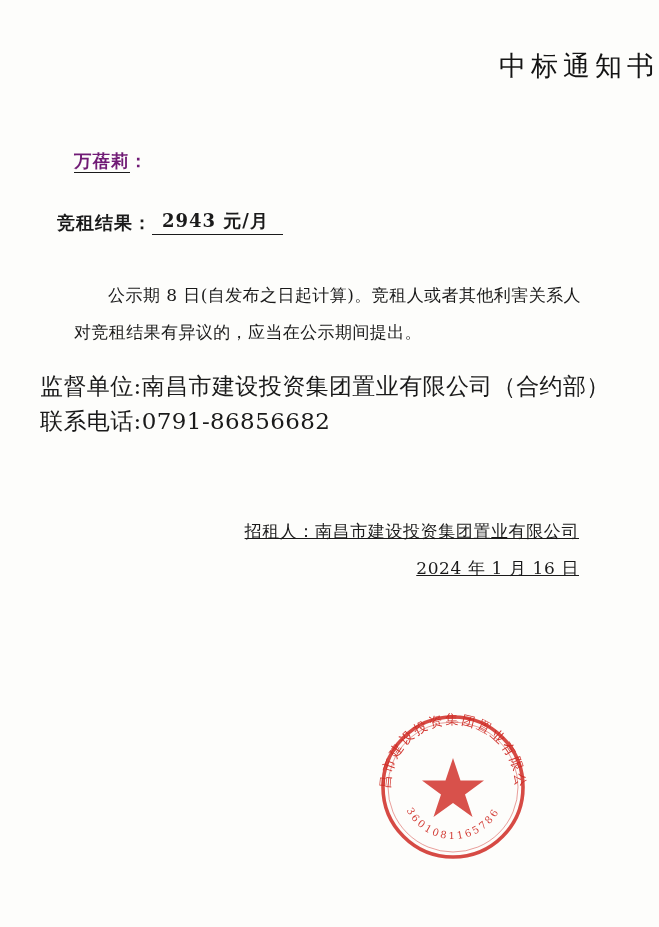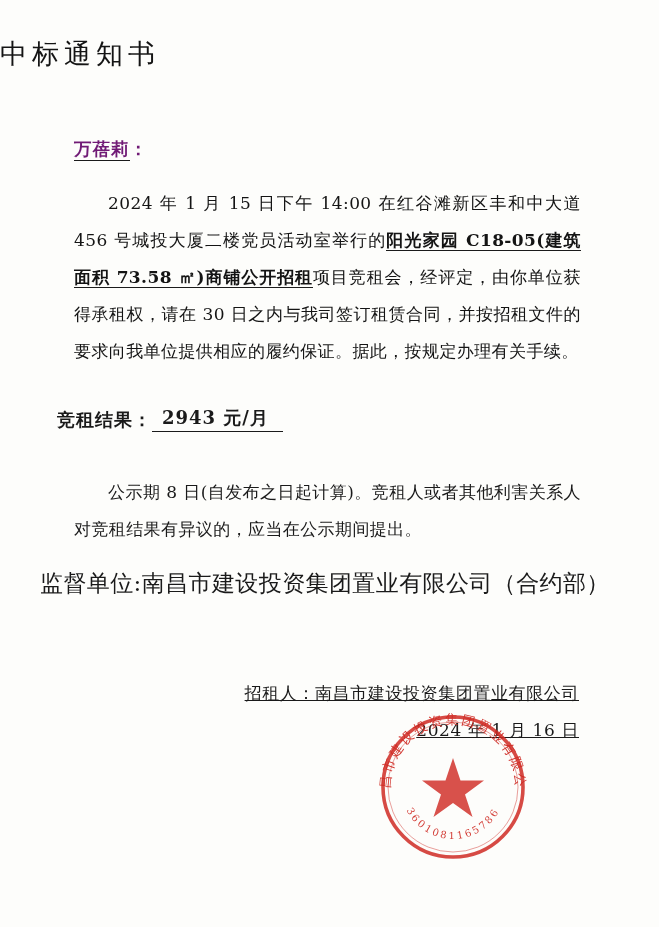--- a/index.html
+++ b/index.html
@@ -13,25 +13,25 @@
     position: relative;
     overflow: hidden;
   }
   .page {
     position: absolute;
     inset: 0;
     padding: 0;
   }
 
   .doc-title {
-    text-align: left;
+    text-align: right;
     font-size: 27px;
     letter-spacing: 5px;
     font-weight: 500;
-    margin-top: 36px;
+    margin-top: 48px;
     color: #141414;
     font-family: "DejaVu Serif", "Liberation Serif", serif;
   }
 
   .addressee {
     margin-top: 65px;
     padding-left: 74px;
     font-size: 17.5px;
     font-weight: 700;
     letter-spacing: 1px;
@@ -121,38 +121,36 @@
 <body>
 
 <div class="page">
 
   <div class="doc-title">中标通知书</div>
 
   <div class="addressee">
     <span class="name">万蓓莉</span><span>：</span>
   </div>
 
-  <div class="body-block">
-    <p class="indent" style="margin:0;">
-      <span>2024 年 1 月 15 日下午 14:00 在红谷滩新区丰和中大道 456 号城投大厦二楼党员活动室举行的</span><span class="u b">阳光家园 C18-05(建筑面积 73.58 ㎡)商铺公开招租</span><span>项目竞租会，经评定，由你单位获得承租权，请在 30 日之内与我司签订租赁合同，并按招租文件的要求向我单位提供相应的履约保证。据此，按规定办理有关手续。</span>
-    </p>
-  </div>
 
   <div class="result-row">
     <span class="label">竞租结果：</span>
     <span class="value">2943 元/月</span>
   </div>
 
   <div class="notice-block">
     <p class="indent" style="margin:0;">公示期 8 日(自发布之日起计算)。竞租人或者其他利害关系人对竞租结果有异议的，应当在公示期间提出。</p>
   </div>
 
   <div class="contact-block">
     <div>
       <span>监督单位:</span><span>南昌市建设投资集团置业有限公司（合约部）</span>
+    </div>
+    <div>
+      <span>联系电话:</span><span>0791-86856682</span>
     </div>
   </div>
 
   <div class="signature-block">
     <div>
       <span>招租人：</span><span>南昌市建设投资集团置业有限公司</span>
     </div>
     <div>2024 年 1 月 16 日</div>
   </div>
 

